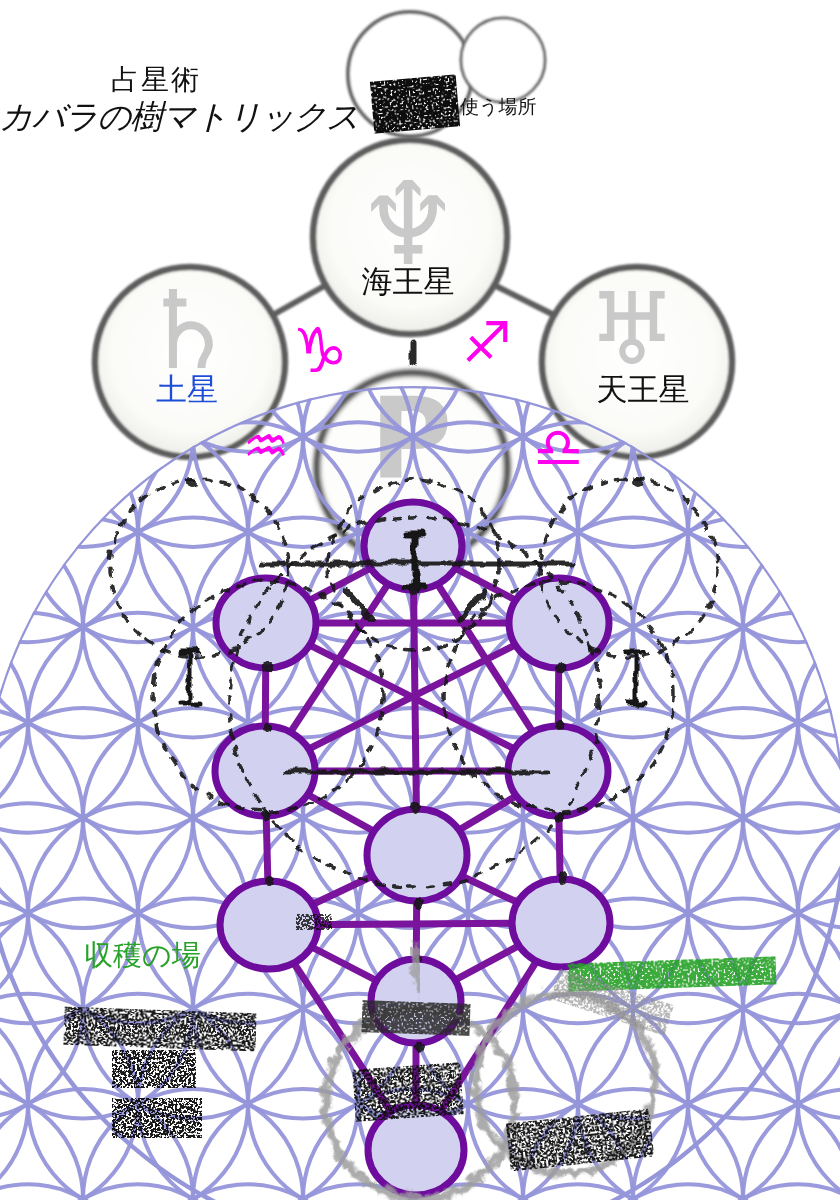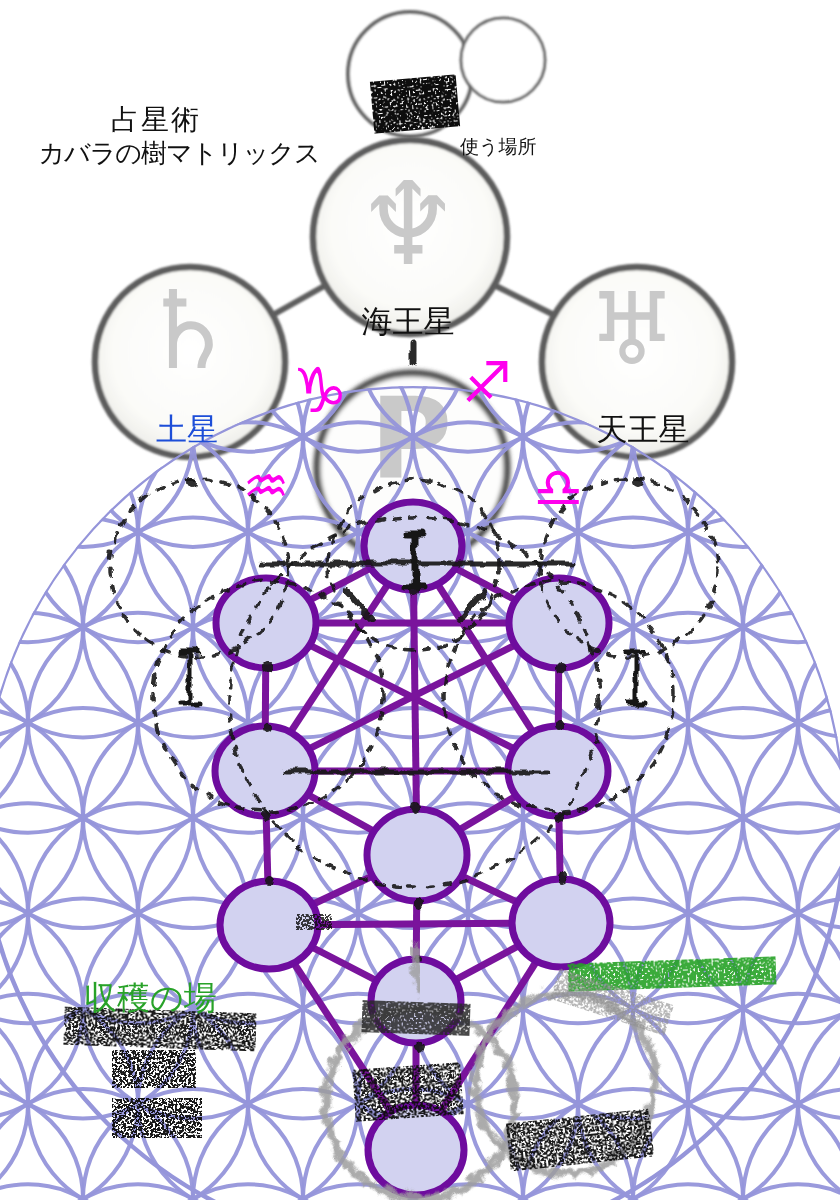--- a/index.html
+++ b/index.html
@@ -1,25 +1,25 @@
 <!DOCTYPE html>
 <html><head>
 <meta charset="utf-8">
 <style>
   html,body{margin:0;padding:0;background:#ffffff;}
   .stage{position:relative;width:840px;height:1200px;background:#fff;overflow:hidden;
          font-family:"Liberation Sans","DejaVu Sans",sans-serif;}
   svg{position:absolute;left:0;top:0;}
-  .lbl{position:absolute;color:#111;white-space:nowrap;line-height:1;margin-top:40px;}
+  .lbl{position:absolute;color:#111;white-space:nowrap;line-height:1;}
   .center{transform:translate(-50%,-50%);}
   .title-small{font-size:28px;letter-spacing:2px;}
-  .title-main{font-size:26px;letter-spacing:-1px;font-weight:500;}
+  .title-main{font-size:33px;letter-spacing:-1px;font-weight:500;font-style:italic;}
   .jp-label{font-size:31px;font-weight:400;}
   .small-label{font-size:19px;}
-  .green-label{font-size:33px;font-weight:500;}
+  .green-label{font-size:29px;font-weight:500;}
   .glyph{font-family:"DejaVu Sans",sans-serif;font-weight:bold;}
   .sym{font-family:"DejaVu Sans",sans-serif;}
 </style>
 </head>
 <body>
 
 <div class="stage">
   <svg id="diagram" width="840" height="1200" viewBox="0 0 840 1200">
     <defs>
       <radialGradient id="pg" cx="50%" cy="45%" r="60%">

